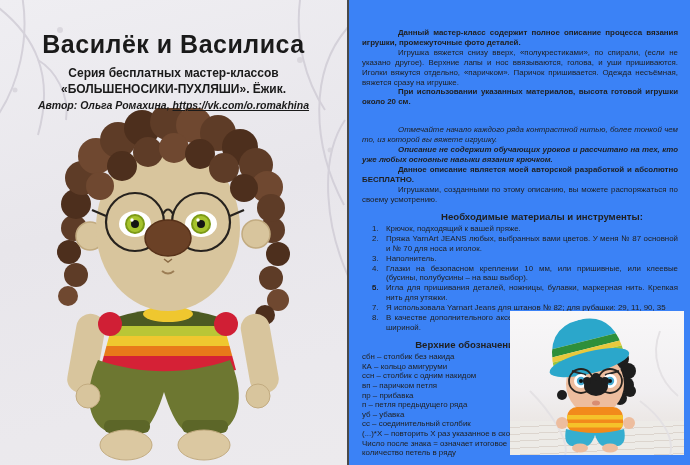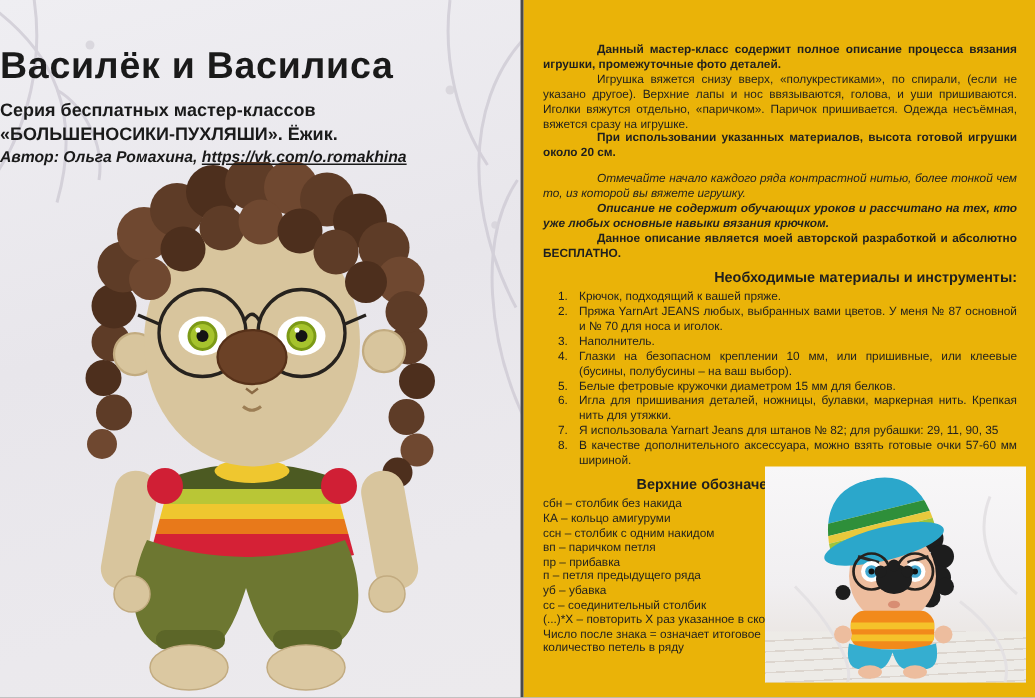--- a/index.html
+++ b/index.html
@@ -2,37 +2,37 @@
 <html><head>
 <meta charset="utf-8">
 <style>
   html,body{margin:0;padding:0;background:#888;}
   .screen{position:relative;width:690px;height:465px;background:#fff;overflow:hidden;
           font-family:"Liberation Sans",sans-serif;}
   
   .page-left{position:absolute;left:0;top:0;width:347px;height:465px;overflow:hidden;
              background:linear-gradient(165deg,#efeef2 0%,#e8e6eb 45%,#ebe9ed 80%,#eceaed 100%);}
   .branches{position:absolute;left:0;top:0;z-index:1;}
-  .title-block{position:absolute;top:30px;left:0;right:0;color:#1a1a1a;z-index:3;}
+  .title-block{position:absolute;top:30px;left:0;right:0;text-align:center;color:#1a1a1a;z-index:3;}
   .title-block h1{margin:0;font-size:25px;font-weight:700;letter-spacing:.5px;}
   .sub1{margin-top:7px;font-size:12px;font-weight:700;}
   .sub2{margin-top:2px;font-size:12px;font-weight:700;}
   .author{margin-top:3px;font-size:10.5px;font-weight:700;font-style:italic;}
   .author-link{text-decoration:underline;color:#1a1a1a;cursor:pointer;}
   .doll1{position:absolute;left:38px;top:108px;width:270px;height:357px;z-index:2;}
   .page-divider{position:absolute;left:347px;top:0;width:2px;height:465px;background:#4a4a4a;z-index:5;}
   
-  .page-right{position:absolute;left:349px;top:0;width:341px;height:465px;background:#eab308;overflow:hidden;}
+  .page-right{position:absolute;left:349px;top:0;width:341px;height:465px;background:#3b82f6;overflow:hidden;}
   .content{padding:28px 12px 0 13px;font-size:7.9px;line-height:9.9px;color:#1f1f1f;}
   .para{margin:0;text-indent:36px;text-align:justify;}
   .b{font-weight:700;}
   .i{font-style:italic;}
   .bi{font-weight:700;font-style:italic;}
-  .gap-top{margin-top:7px;}
-  .sec-heading{font-size:9.6px;font-weight:700;margin:7px 0 2.5px 0;text-align:right;padding-left:44px;}
+  .gap-top{margin-top:18px;}
+  .sec-heading{font-size:9.6px;font-weight:700;margin:7px 0 2.5px 0;text-align:center;padding-left:44px;}
   .mat-item{position:relative;padding-left:24px;text-align:justify;}
   .mat-num{position:absolute;left:10px;}
   .legend{margin-top:7px;width:170px;text-align:left;}
   .legend-line{white-space:nowrap;line-height:9.6px;}
   .legend-line.wrap{white-space:normal;width:150px;}
   
   .photo2{position:absolute;left:161px;top:311px;width:174px;height:144px;overflow:hidden;
           background:linear-gradient(180deg,#f8f7f8 0%,#f1eff1 55%,#ece8e6 75%,#e7e2dd 100%);}
   .photo2 .wood{position:absolute;left:0;bottom:0;width:100%;height:34px;
           background:repeating-linear-gradient(177deg,#edebe7 0 6px,#dcd5ce 6px 7px);}
@@ -170,41 +170,41 @@
   <div class="page-divider"></div>
 
   <div class="page-right">
     <div class="content">
       <p class="para b">Данный мастер-класс содержит полное описание процесса вязания игрушки, промежуточные фото деталей.</p>
       <p class="para">Игрушка  вяжется снизу вверх, «полукрестиками», по  спирали, (если не указано другое). Верхние лапы и нос ввязываются, голова, и уши пришиваются. Иголки вяжутся отдельно, «паричком». Паричок пришивается. Одежда несъёмная, вяжется сразу на игрушке.</p>
       <p class="para b">При использовании указанных материалов, высота готовой игрушки около 20 см.</p>
       <p class="para i gap-top">Отмечайте начало каждого ряда контрастной нитью, более тонкой  чем то, из которой вы вяжете игрушку.</p>
       <p class="para bi">Описание не содержит обучающих уроков и рассчитано на тех, кто уже любых основные навыки вязания крючком.</p>
       <p class="para b">Данное описание является моей авторской разработкой и абсолютно БЕСПЛАТНО.</p>
+      <p class="para">Игрушками, созданными по этому описанию, вы можете распоряжаться по своему усмотрению.</p>
 
       <div class="sec-heading">Необходимые материалы и инструменты:</div>
       <div class="mat-item">
         <span class="mat-num">1.</span>
         <span>Крючок, подходящий к вашей пряже.</span>
       </div>
       <div class="mat-item">
         <span class="mat-num">2.</span>
         <span>Пряжа YarnArt JEANS любых, выбранных вами цветов. У меня № 87 основной и № 70 для носа и иголок.</span>
       </div>
       <div class="mat-item">
         <span class="mat-num">3.</span>
         <span>Наполнитель.</span>
       </div>
       <div class="mat-item">
         <span class="mat-num">4.</span>
         <span>Глазки на безопасном креплении 10 мм, или пришивные, или клеевые (бусины, полубусины – на ваш выбор).</span>
       </div>
       <div class="mat-item">
         <span class="mat-num">5.</span>
-        <span>Белые фетровые кружочки диаметром 15 мм для белков.</span>
       </div>
       <div class="mat-item">
         <span class="mat-num">6.</span>
         <span>Игла для пришивания деталей, ножницы, булавки, маркерная нить. Крепкая нить для утяжки.</span>
       </div>
       <div class="mat-item">
         <span class="mat-num">7.</span>
         <span>Я использовала Yarnart Jeans для штанов № 82; для рубашки: 29, 11, 90, 35</span>
       </div>
       <div class="mat-item">

